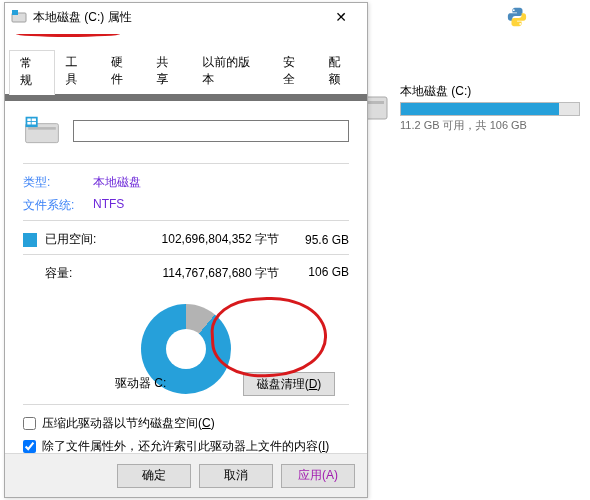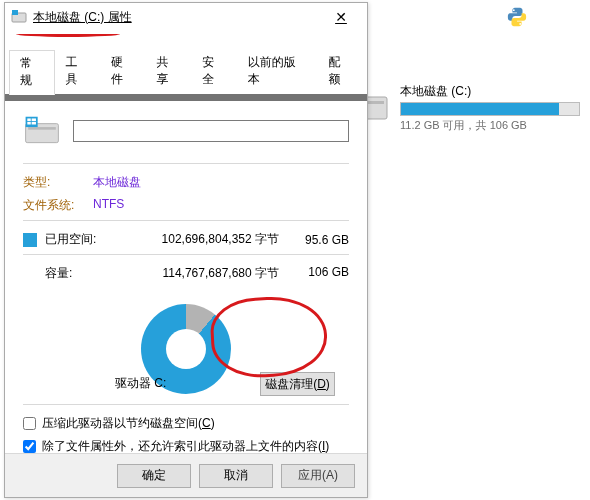--- a/index.html
+++ b/index.html
@@ -10,67 +10,67 @@
     .disk-item { position: absolute; right: 14px; top: 82px; width: 230px; height: 52px; display: flex; gap: 10px; align-items: center; }
     .disk-item .icon { width: 44px; height: 38px; position: relative; }
     .disk-drive-svg { width: 44px; height: 38px; }
     .disk-item .info { flex: 1; }
     .disk-item .name { font-size: 12px; color: #000; margin-bottom: 2px; }
     .disk-item .bar { width: 180px; height: 14px; background: #e6e6e6; border: 1px solid #bcbcbc; margin-bottom: 2px; position: relative; overflow: hidden; }
     .disk-item .fill { height: 100%; background: #26a0da; width: 89%; }
     .disk-item .subtext { font-size: 11px; color: #6d6d6d; }
     
     .dialog { position: absolute; left: 4px; top: 2px; width: 364px; height: 496px; background: #fff; border: 1px solid #aaa; box-shadow: 1px 1px 4px rgba(0,0,0,0.15); }
-    .titlebar { height: 28px; display: flex; align-items: center; padding: 0 6px; text-decoration: underline; }
+    .titlebar { height: 28px; display: flex; align-items: center; padding: 0 6px; }
     .titlebar .icon { width: 16px; height: 16px; margin-right: 6px; }
     .titlebar .title { flex: 1; color: #000; }
     .titlebar .close { width: 40px; height: 28px; display: flex; align-items: center; justify-content: center; font-size: 14px; font-family: Arial; }
     
     .tabs { display: flex; border-bottom: 7px solid #737373; padding: 0 4px; margin-top: 18px; align-items: center; }
     .tab { padding: 4px 10px 5px; border: 1px solid transparent; background: #fff; color: #000; cursor: pointer; position: relative; }
     .tab.active { border: 1px solid #d9d9d9; border-bottom: 1px solid #fff; margin-bottom: -1px; }
     
     .content { padding: 14px 18px 10px; }
     .disk-icon-row { display: flex; align-items: center; gap: 12px; margin-bottom: 16px; }
     .big-disk-icon { width: 38px; height: 32px; }
     .label-field { flex: 1; height: 22px; border: 1px solid #7a7a7a; padding: 2px 4px; }
     
     .hr { border: none; border-top: 1px solid #d9d9d9; margin: 6px 0 10px; }
     
     .kv-row { display: flex; margin-bottom: 6px; }
-    .kv-row .k { width: 70px; color: #a16207; }
+    .kv-row .k { width: 70px; color: #3b82f6; }
     .kv-row .v { color: #6d28d9; }
     
     .usage-row { display: flex; align-items: center; margin-bottom: 6px; }
     .swatch { width: 14px; height: 14px; margin-right: 8px; }
     .sw-used { background: #26a0da; }
     .sw-free { background: #b3b3b3; }
     .usage-row .ul { flex: 0 0 74px; }
     .usage-row .ub { flex: 1; text-align: right; padding-right: 14px; }
     .usage-row .us { flex: 0 0 56px; text-align: right; }
     
     .cap-row { display: flex; margin: 10px 0 4px 0; padding-left: 22px; }
     .cap-row .cl { flex: 0 0 74px; }
     .cap-row .cb { flex: 1; text-align: right; padding-right: 14px; }
     .cap-row .cs { flex: 0 0 56px; text-align: right; }
     
     .pie-area { position: relative; display: flex; align-items: flex-end; justify-content: center; height: 110px; margin: 6px 0 4px; }
     .pie { width: 90px; height: 90px; border-radius: 50%; background: conic-gradient(#b3b3b3 0deg 40deg, #26a0da 40deg 360deg); position: relative; margin-bottom: 4px; }
     .pie::after { content: ""; position: absolute; left: 25px; top: 25px; width: 40px; height: 40px; background: #fff; border-radius: 50%; }
     .drive-label { position: absolute; left: 92px; bottom: 6px; }
-    .cleanup-btn { position: absolute; right: 14px; bottom: 2px; width: 75px; height: 24px; border: 1px solid #adadad; background: #e1e1e1; cursor: pointer; }
+    .cleanup-btn { position: absolute; right: 14px; bottom: 2px; width: 92px; height: 24px; border: 1px solid #adadad; background: #e1e1e1; cursor: pointer; }
     .cleanup-btn .u { text-decoration: underline; }
     
     .chk-row { display: flex; align-items: center; margin-top: 6px; gap: 6px; }
     .chk-row input { width: 13px; height: 13px; }
     .chk-row .u { text-decoration: underline; }
     
     .footer { position: absolute; left: 0; right: 0; bottom: 0; height: 44px; background: #f0f0f0; border-top: 1px solid #d9d9d9; display: flex; align-items: center; justify-content: flex-end; padding: 0 12px; gap: 8px; }
     .footer button { width: 74px; height: 24px; border: 1px solid #adadad; background: #e1e1e1; cursor: pointer; }
-    .footer button:disabled { color: #404040; }
+    .footer button:disabled { color: #a21caf; }
     
     .annot-red1 { position: absolute; left: 11px; top: 28px; width: 104px; height: 6px; border-bottom: 3px solid #d7191c; border-radius: 0 0 50% 50%; pointer-events: none; }
     .annot-red-circle { position: absolute; left: 206px; top: 294px; width: 116px; height: 80px; border: 3px solid #d7191c; border-radius: 40% 50% 48% 45%; pointer-events: none; transform: rotate(-3deg); }
   </style>
 </head>
 <body>
 
 <div class="bg-icon">
   <svg viewBox="0 0 24 24">
       <path fill="#4b8bbe" d="M11 2c-4 0-4 2-4 3v2h5v1H5c-2 0-3 1-3 4s1 4 3 4h2v-2c0-2 1-3 3-3h5c2 0 3-1 3-3V5c0-1 0-3-4-3h-3z"></path>
@@ -111,22 +111,22 @@
     </div>
     <div class="title">本地磁盘 (C:) 属性</div>
     <div class="close">✕</div>
   </div>
 
   <div class="tabs">
     <div class="tab active">常规</div>
     <div class="tab">工具</div>
     <div class="tab">硬件</div>
     <div class="tab">共享</div>
+    <div class="tab">以前的版本</div>
     <div class="tab">安全</div>
-    <div class="tab">以前的版本</div>
     <div class="tab">配额</div>
   </div>
 
   <div class="content">
     <div class="disk-icon-row">
       <div class="big-disk-icon">
         <svg viewBox="0 0 44 38">
           <rect x="3" y="10" width="38" height="22" rx="2" fill="#dcdcdc" stroke="#a9a9a9"></rect>
           <rect x="6" y="14" width="32" height="3" fill="#b9b9b9"></rect>
           <rect x="3" y="2" width="14" height="12" fill="#26a0da"></rect>

